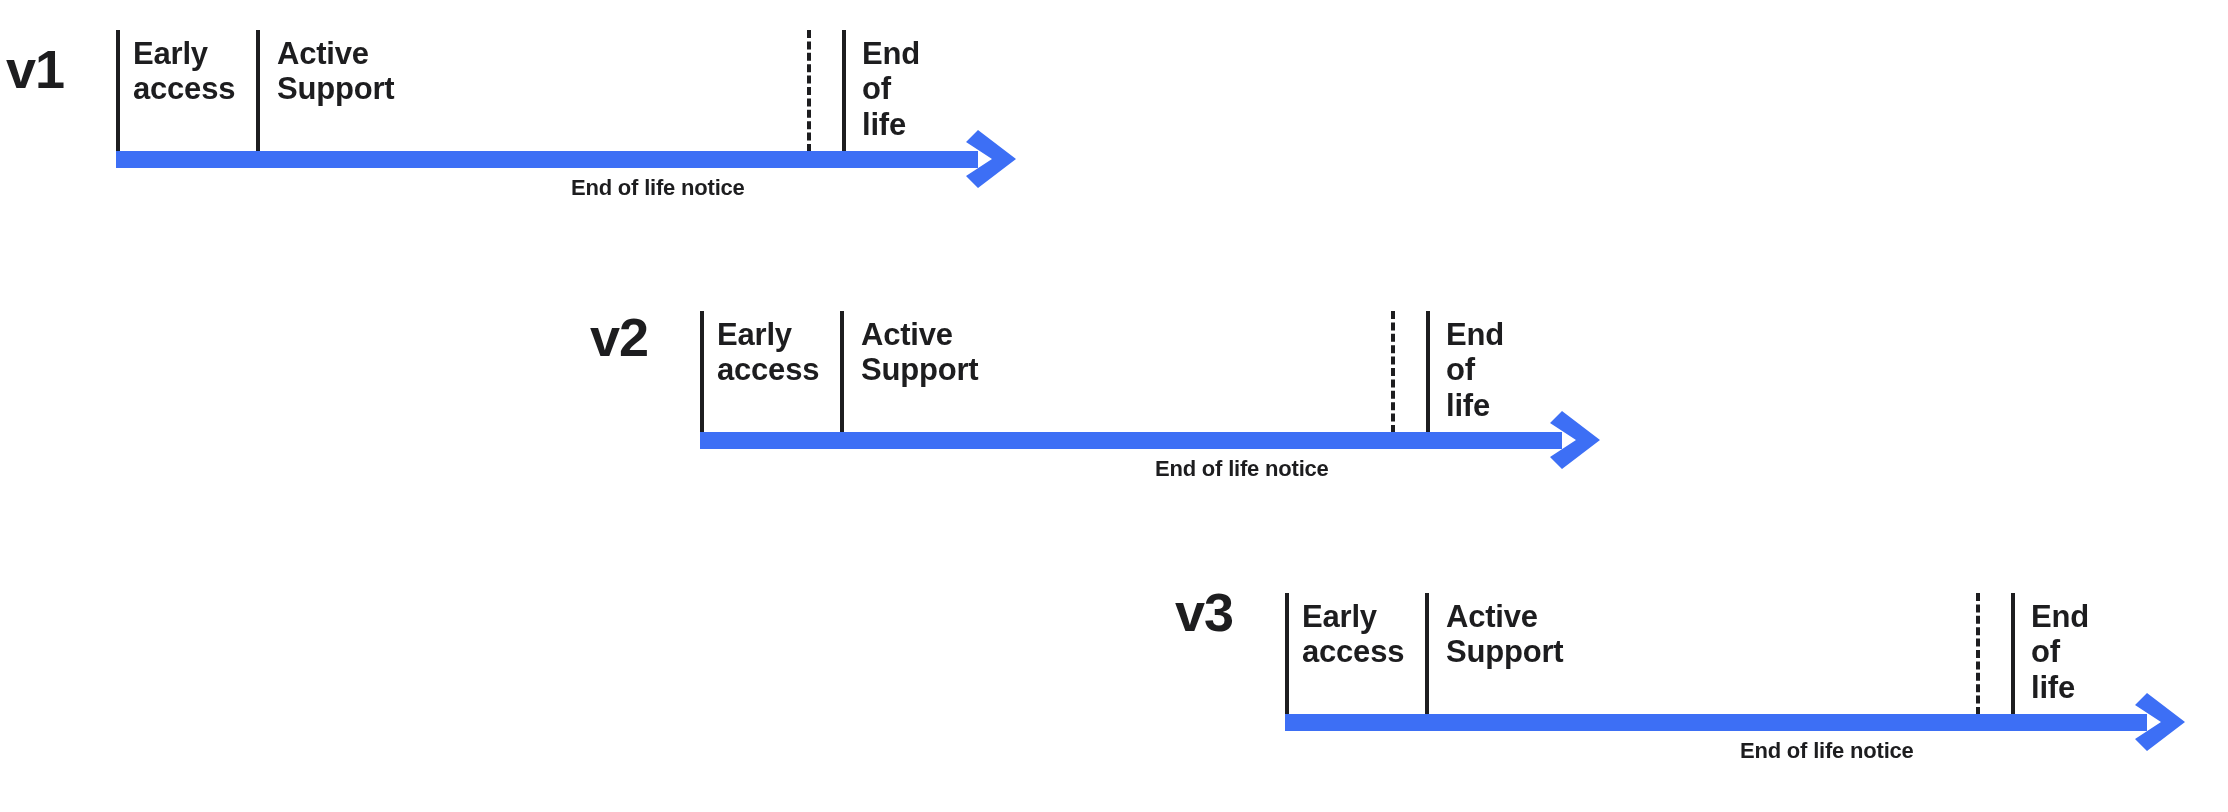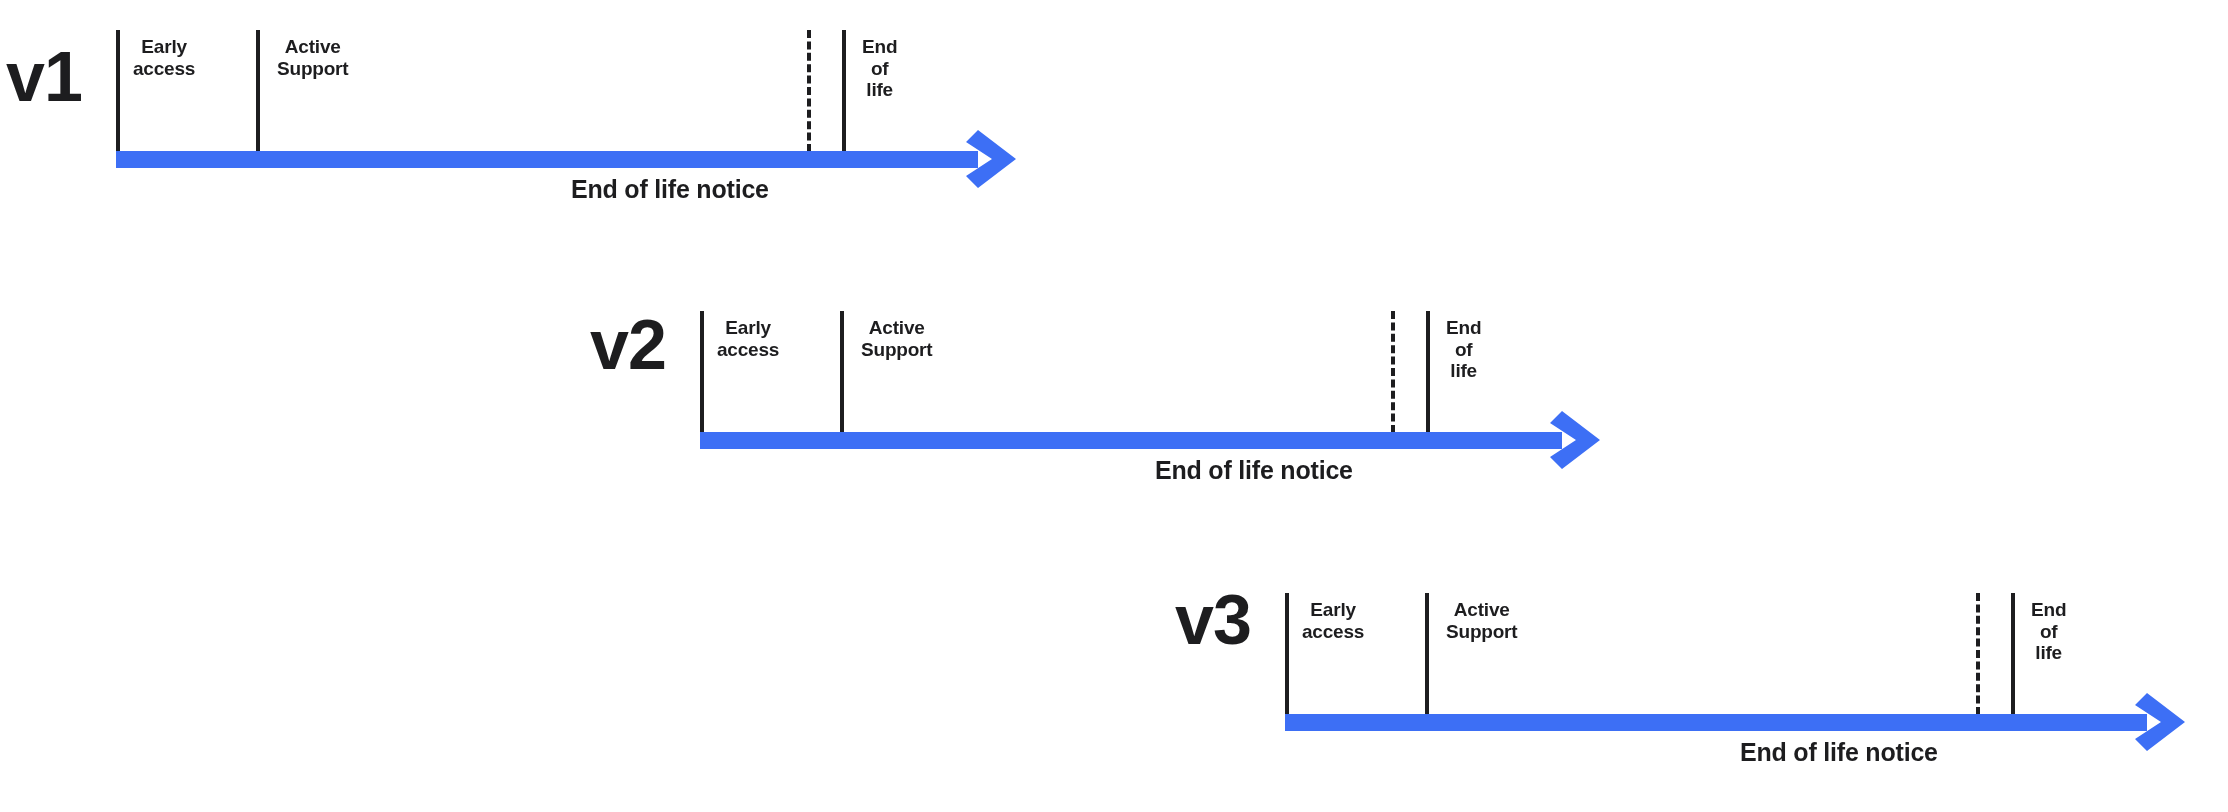--- a/index.html
+++ b/index.html
@@ -22,21 +22,21 @@
   
   .version-row {
     position: absolute;
     left: 0;
     top: 0;
   }
 
   
   .version-label {
     position: absolute;
-    font-size: 70px;
+    font-size: 54px;
     font-weight: 700;
     color: #1d1d1f;
     letter-spacing: -1px;
     line-height: 1;
     white-space: nowrap;
     text-align: right;
   }
 
   
   .timeline-shaft {
@@ -66,33 +66,32 @@
   
   .divider.dashed {
     width: 0;
     background: none;
     border-left: 4px dashed #1d1d1f;
   }
 
   
   .phase-label {
     position: absolute;
-    font-size: 19px;
+    font-size: 31px;
     font-weight: 700;
     color: #1d1d1f;
     line-height: 1.14;
     white-space: pre-line;
     letter-spacing: -0.2px;
-    text-align: center;
   }
 
   
   .notice-label {
     position: absolute;
-    font-size: 25px;
+    font-size: 22px;
     font-weight: 700;
     color: #1d1d1f;
     line-height: 1.1;
     white-space: nowrap;
     letter-spacing: -0.2px;
   }
 </style>
 </head>
 <body>
 

